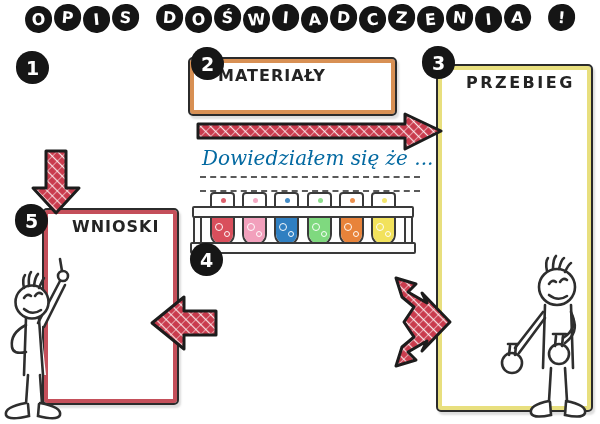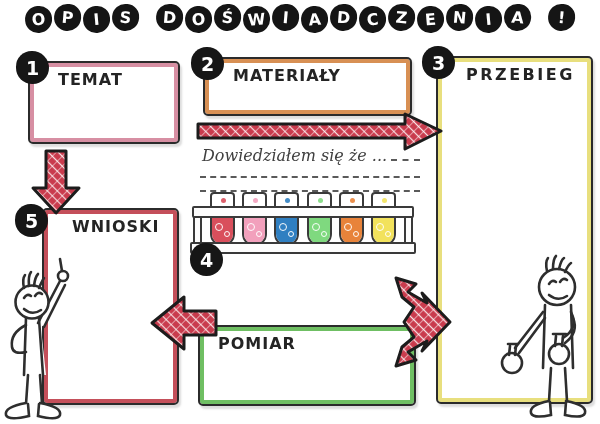--- a/index.html
+++ b/index.html
@@ -25,22 +25,22 @@
   .panel-label.spread{letter-spacing:2.5px;}
 
   
   .badge{position:absolute;width:33px;height:33px;border-radius:48% 52% 50% 50%;
          background:#161616;color:#fff;display:flex;align-items:center;justify-content:center;
          font-weight:700;font-size:19px;z-index:6;}
 
   
   .learned-row{position:absolute;left:202px;top:146px;width:218px;display:flex;
                align-items:flex-end;z-index:2;}
-  .learned-text{font-family:"DejaVu Serif",serif;font-style:italic;font-size:16px;
-                color:#404040;white-space:nowrap;}
+  .learned-text{font-family:"DejaVu Serif",serif;font-style:italic;font-size:20px;
+                color:#0369a1;white-space:nowrap;}
   .learned-row .dash-fill{flex:1;border-bottom:2px dashed #5a5a5a;margin:0 0 4px 4px;height:0;}
   .dash-line{position:absolute;height:0;border-top:2px dashed #5a5a5a;z-index:2;}
   .dash-2{left:200px;top:176px;width:220px;}
   .dash-3{left:200px;top:190px;width:220px;}
 
   
   .rack{position:absolute;left:196px;top:192px;width:214px;height:62px;z-index:2;}
   .tubes-row{position:absolute;left:14px;right:14px;top:0;display:flex;
              justify-content:space-between;z-index:1;}
   .tube{position:relative;width:25px;height:54px;border:2px solid #3a3a3a;background:#fff;
@@ -83,36 +83,30 @@
       <span class="tl">C</span>
       <span class="tl">Z</span>
       <span class="tl">E</span>
       <span class="tl">N</span>
       <span class="tl">I</span>
       <span class="tl">A</span>
       <span class="wgap"></span>
       <span class="tl">!</span>
     </div>
 
-  <div class="panel" style="left: 28px; top: 61px; width: 148px; height: 79px; --c: #d78fa3;">
-    <span class="panel-label">TEMAT</span>
-  </div>
-
-  <div class="panel" style="left: 203px; top: 57px; width: 205px; height: 55px; text-decoration: underline; --c: #d89054;">
+
+  <div class="panel" style="left: 188px; top: 57px; width: 205px; height: 55px; text-decoration: underline; --c: #d89054;">
     <span class="panel-label">MATERIAŁY</span>
   </div>
 
-  <div class="panel" style="left: 436px; top: 56px; width: 153px; height: 344px; --c: #e8df7e;">
+  <div class="panel" style="left: 436px; top: 64px; width: 153px; height: 344px; --c: #e8df7e;">
     <span class="panel-label spread">PRZEBIEG</span>
   </div>
 
 
-  <div class="panel" style="left: 198px; top: 325px; width: 214px; height: 77px; --c: #6fbf63;">
-    <span class="panel-label noBadge">POMIAR</span>
-  </div>
 
   <div class="panel" style="left: 42px; top: 208px; width: 133px; height: 193px; --c: #c44f5a;">
     <span class="panel-label">WNIOSKI</span>
   </div>
 
   <div class="badge" style="left:16px;top:51px;">1</div>
   <div class="badge" style="left:191px;top:47px;">2</div>
   <div class="badge" style="left:422px;top:46px;">3</div>
   <div class="badge" style="left:190px;top:243px;">4</div>
   <div class="badge" style="left:15px;top:204px;">5</div>

